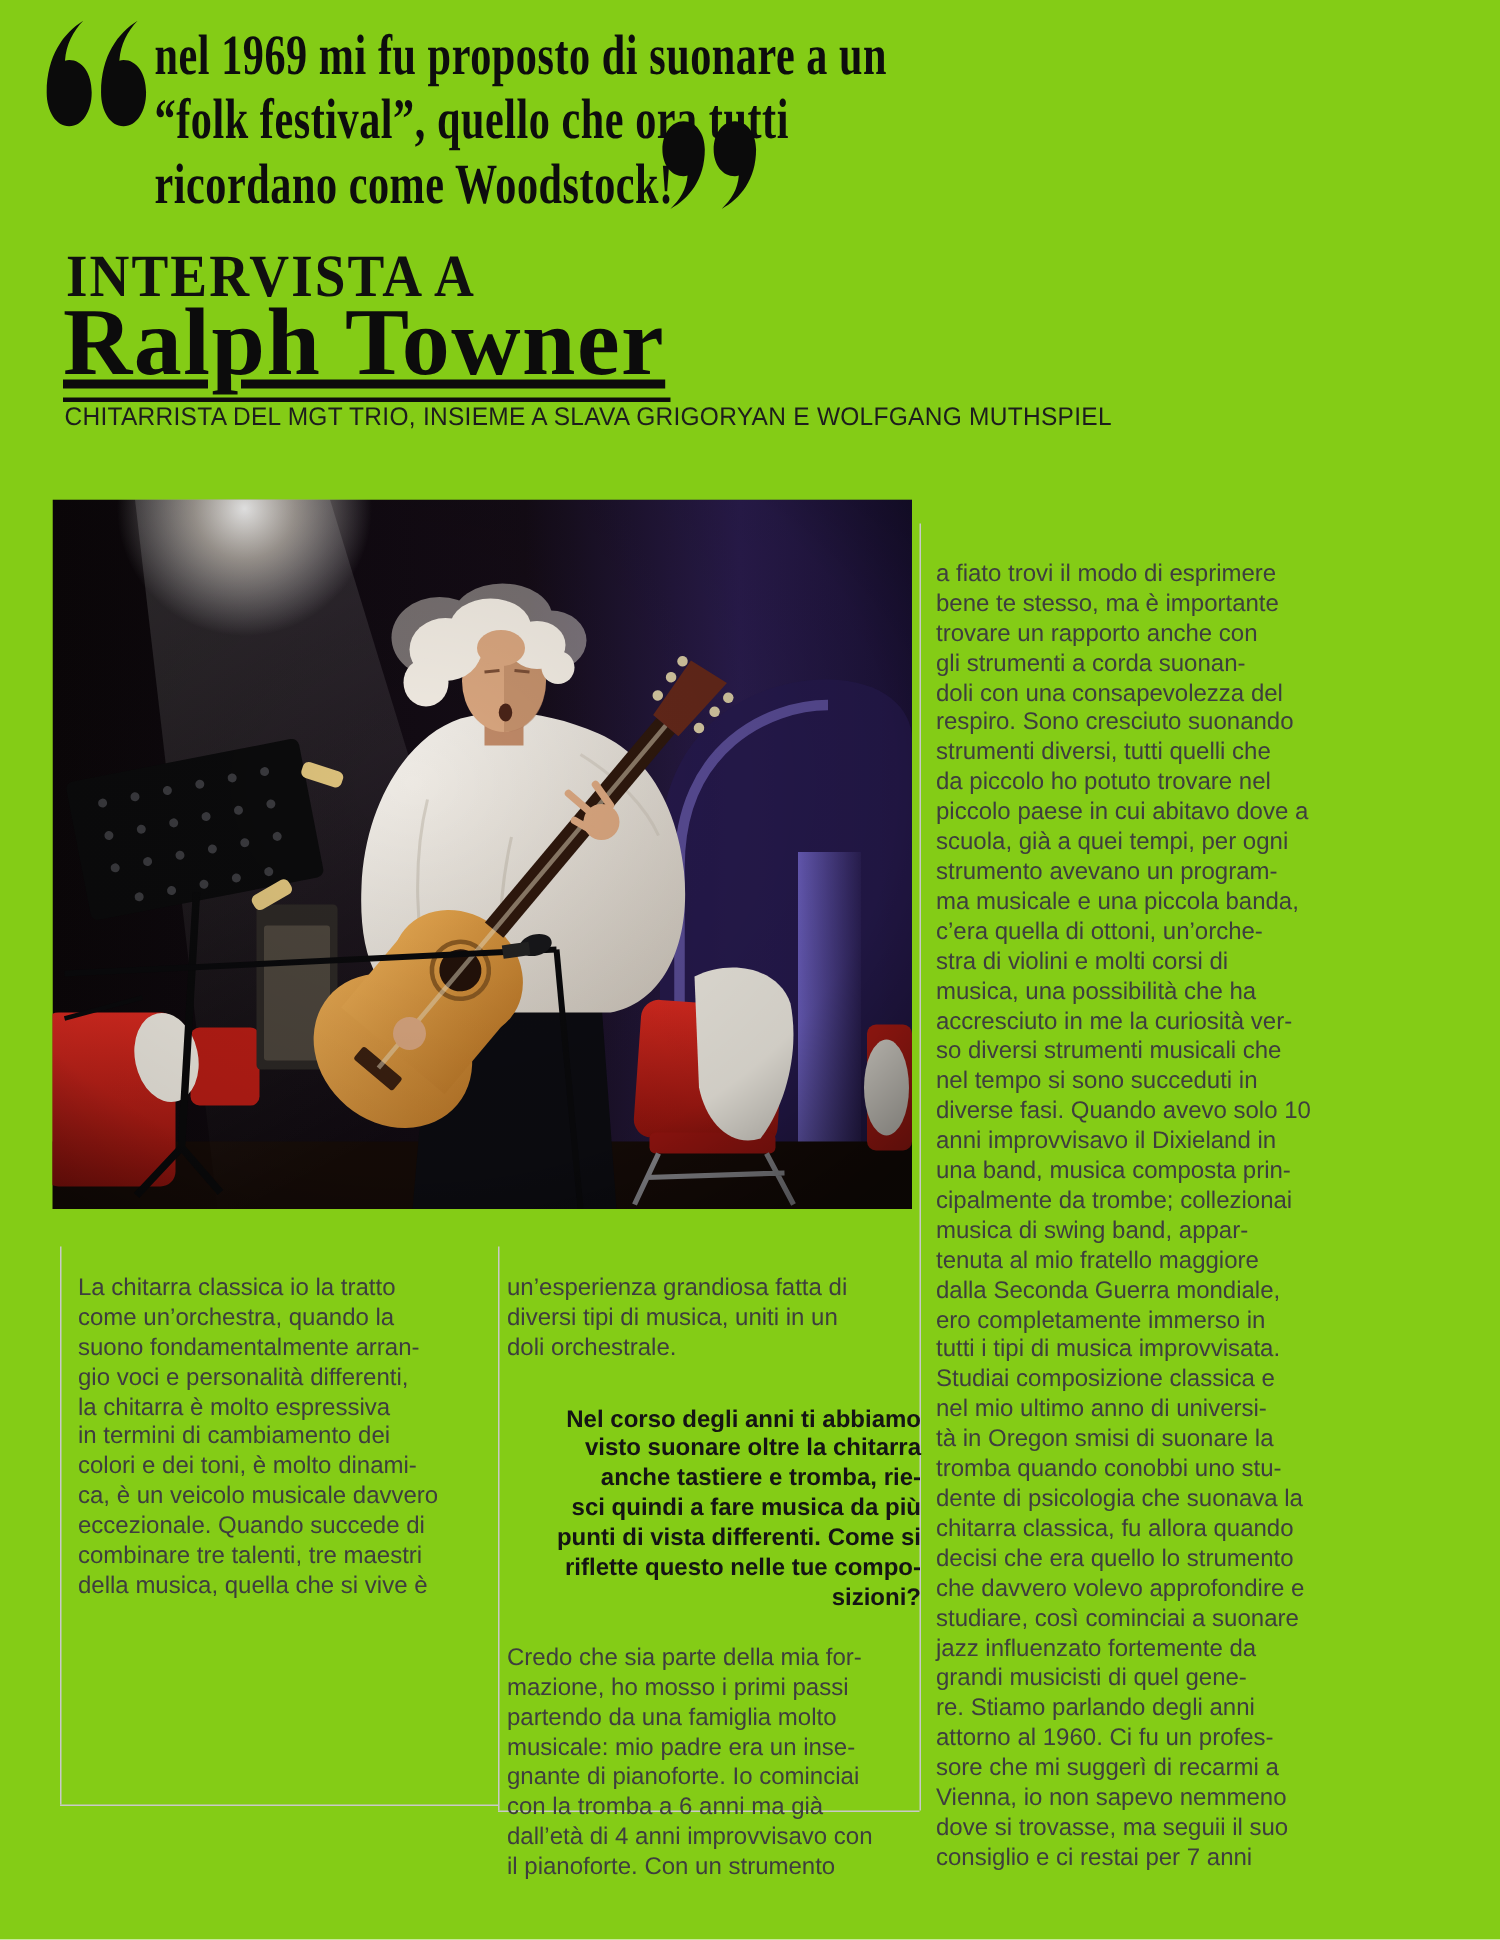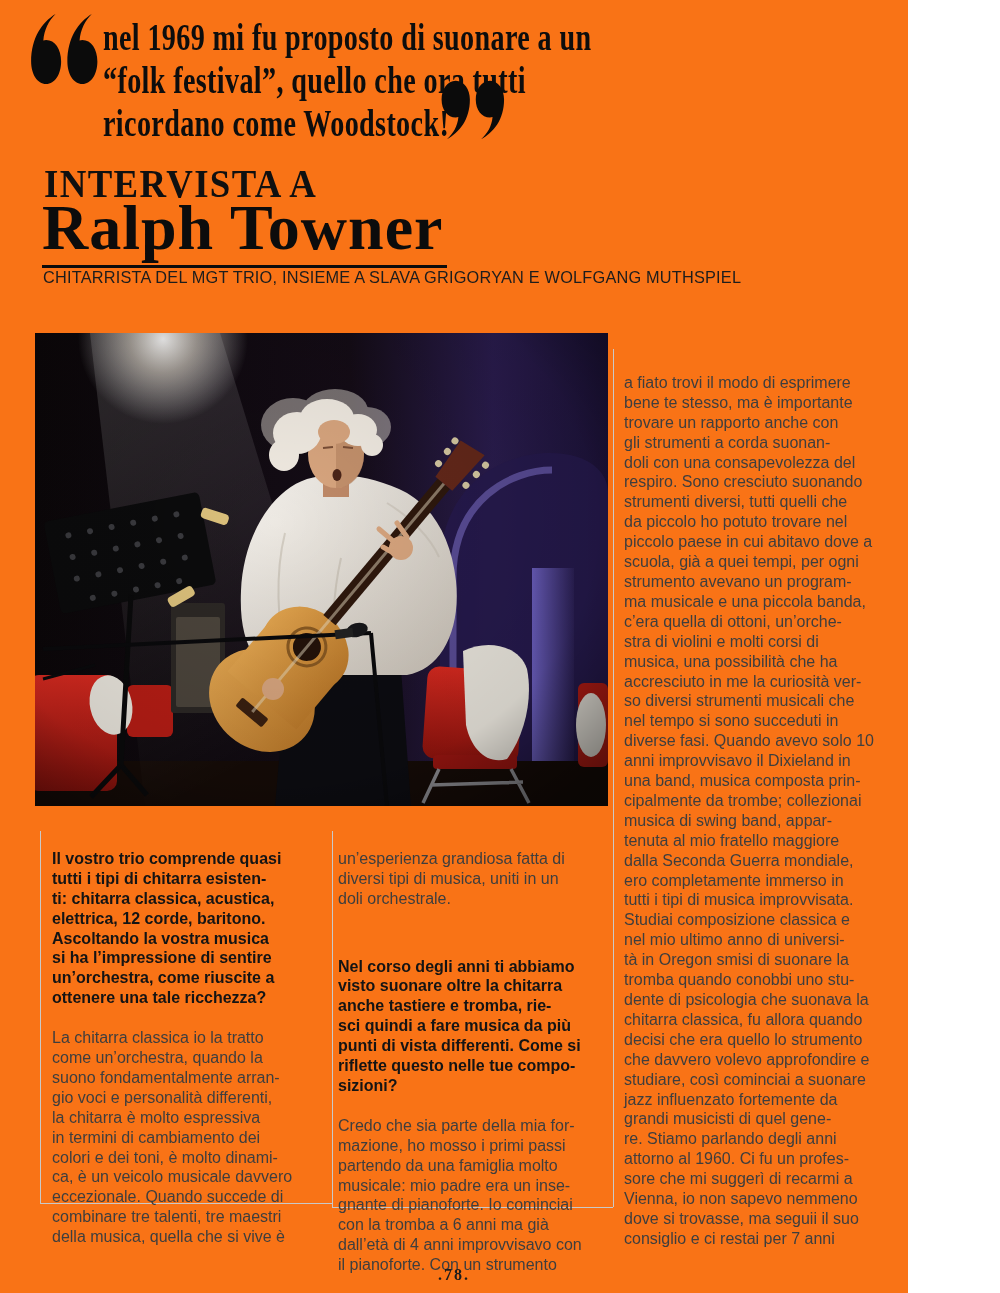--- a/index.html
+++ b/index.html
@@ -1,36 +1,36 @@
 <!DOCTYPE html>
 <html><head>
 <meta charset="utf-8">
 <style>
   html,body{margin:0;padding:0;background:#fff;}
-  .page{position:relative;width:908px;height:1293px;background:#f97316;overflow:hidden;
+  .page{position:relative;width:1000px;height:1293px;background:#84cc16;overflow:hidden;
         font-family:"Liberation Sans",sans-serif;}
 
   
   .quote-open{position:absolute;left:28px;top:13px;}
   .quote-close{position:absolute;left:441px;top:80px;}
   .pullquote{position:absolute;left:103px;top:16px;
              font-family:"Liberation Serif",serif;font-weight:bold;
              font-size:38px;line-height:43px;color:#0d0d0d;
              white-space:pre-line;transform:scaleX(0.74);transform-origin:left top;
              letter-spacing:0.5px;}
 
   
   .kicker{position:absolute;left:44px;top:160px;
           font-family:"Liberation Serif",serif;font-weight:bold;
           font-size:40px;letter-spacing:1.5px;color:#101010;
           transform:scaleX(0.92);transform-origin:left top;}
   .title{position:absolute;left:42px;top:196px;
          font-family:"Liberation Serif",serif;font-weight:bold;
          font-size:64px;line-height:1.0;color:#0c0c0c;
-         border-bottom:3px solid #0c0c0c;padding:0 4px 5px 0;letter-spacing:1px;}
+         border-bottom:3px solid #0c0c0c;padding:0 4px 5px 0;letter-spacing:1px;text-decoration:underline;}
   .subtitle{position:absolute;left:43px;top:268px;
             font-size:17px;letter-spacing:0.2px;color:#1d1d1d;
             transform:scaleX(0.96);transform-origin:left top;white-space:nowrap;}
 
   
   .photo{position:absolute;left:35px;top:333px;width:573px;height:473px;display:block;}
 
   
   .rule-v,.rule-h{position:absolute;background:#c9c9c9;}
   .rule-v{width:1px;}
@@ -41,21 +41,21 @@
   #rule-bottom1{left:40px;top:1203px;width:292px;}
   #rule-bottom2{left:332px;top:1207px;width:281px;}
 
   
   .col{position:absolute;width:276px;font-size:16px;line-height:19.9px;
        color:#3e3e3e;white-space:pre-line;}
   #col1{left:52px;top:829px;}
   #col2{left:338px;top:829px;}
   #col3{left:624px;top:353px;}
   .q{font-weight:bold;color:#141414;}
-  .mt{margin-top:28px;}
+  .mt{margin-top:8px;text-align:right;}
 
   .pageno{position:absolute;left:0;right:0;top:1266px;text-align:center;
           font-family:"Liberation Serif",serif;font-weight:bold;
           font-size:16px;letter-spacing:2px;color:#1c1c1c;}
 </style>
 </head>
 <body>
 
 <div class="page">
 
@@ -248,28 +248,20 @@
     <rect width="573" height="473" fill="url(#vig)"></rect>
   </svg>
 
   <div class="rule-v" id="rule-left"></div>
   <div class="rule-v" id="rule-mid1"></div>
   <div class="rule-v" id="rule-mid2"></div>
   <div class="rule-h" id="rule-bottom1"></div>
   <div class="rule-h" id="rule-bottom2"></div>
 
   <div class="col" id="col1">
-    <div class="q">Il vostro trio comprende quasi
-tutti i tipi di chitarra esisten-
-ti: chitarra classica, acustica,
-elettrica, 12 corde, baritono.
-Ascoltando la vostra musica
-si ha l’impressione di sentire
-un’orchestra, come riuscite a
-ottenere una tale ricchezza?</div>
     <div class="a">La chitarra classica io la tratto
 come un’orchestra, quando la
 suono fondamentalmente arran-
 gio voci e personalità differenti,
 la chitarra è molto espressiva
 in termini di cambiamento dei
 colori e dei toni, è molto dinami-
 ca, è un veicolo musicale davvero
 eccezionale. Quando succede di
 combinare tre talenti, tre maestri
@@ -337,14 +329,13 @@
 jazz influenzato fortemente da
 grandi musicisti di quel gene-
 re. Stiamo parlando degli anni
 attorno al 1960. Ci fu un profes-
 sore che mi suggerì di recarmi a
 Vienna, io non sapevo nemmeno
 dove si trovasse, ma seguii il suo
 consiglio e ci restai per 7 anni</div>
   </div>
 
-  <div class="pageno">.78.</div>
 </div>
 
 </body></html>

